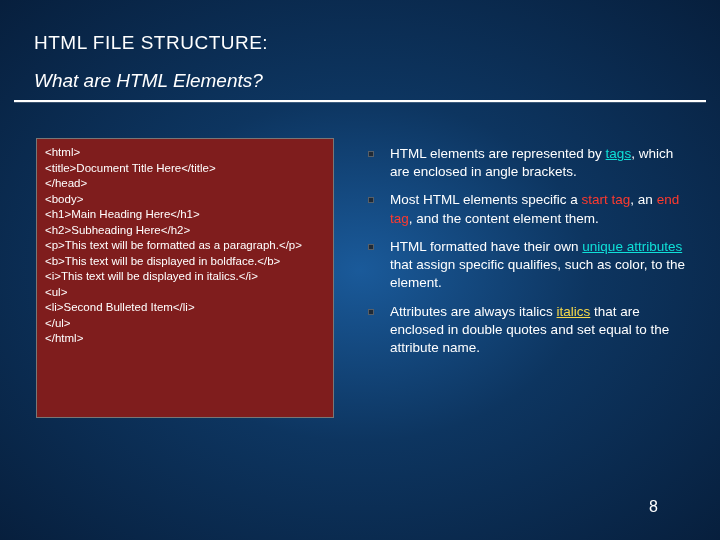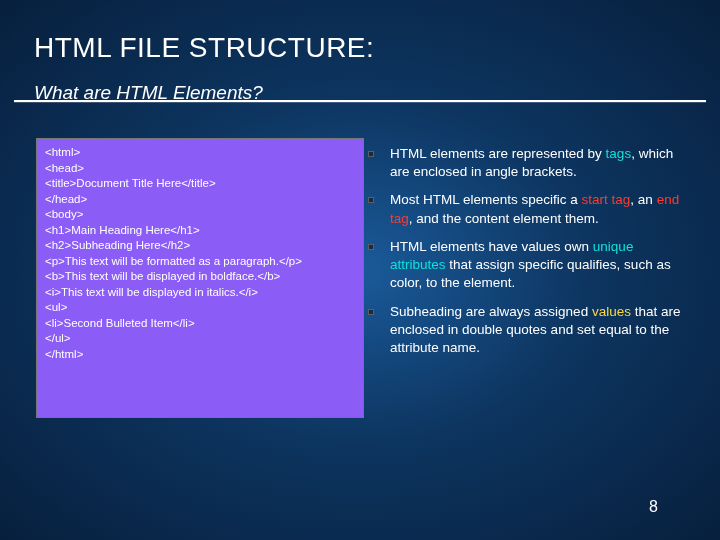--- a/index.html
+++ b/index.html
@@ -18,51 +18,50 @@
     position: relative;
     width: 100%;
     height: 100%;
     box-sizing: border-box;
   }
   .title {
     position: absolute;
     top: 32px;
     left: 34px;
     color: #ffffff;
-    font-size: 28px;
+    font-size: 19px;
     font-weight: 400;
     letter-spacing: 0.5px;
     font-family: Arial, Helvetica, sans-serif;
   }
   .subtitle {
     position: absolute;
     top: 70px;
     left: 34px;
     color: #ffffff;
     font-size: 19px;
     font-style: italic;
     font-family: Arial, Helvetica, sans-serif;
-    margin-top: 12px;
   }
   .underline {
     position: absolute;
     top: 100px;
     left: 14px;
     width: 692px;
     height: 2px;
     background: #ffffff;
     box-shadow: 0 1px 0 rgba(255,255,255,0.2);
   }
   .code-box {
     position: absolute;
     top: 138px;
     left: 36px;
-    width: 328px;
+    width: 298px;
     height: 280px;
-    background: #8b5cf6;
+    background: #7f1d1d;
     border: 1px solid #777;
     box-sizing: border-box;
     padding: 6px 8px;
     color: #ffffff;
     font-family: Verdana, Arial, sans-serif;
     font-size: 11.5px;
     line-height: 1.35;
   }
   .code-box .line {
     white-space: pre;
@@ -104,34 +103,34 @@
     color: #f7d84a;
   }
   .page-number {
     position: absolute;
     bottom: 24px;
     right: 62px;
     color: #ffffff;
     font-size: 16px;
   }
   .ul {
+    text-decoration: underline;
   }
 </style>
 </head>
 <body>
 
 <div class="slide">
 
   <div class="title">HTML FILE STRUCTURE:</div>
   <div class="subtitle">What are HTML Elements?</div>
   <div class="underline"></div>
 
   <div class="code-box">
     <span class="line">&lt;html&gt;</span>
-    <span class="line">&lt;head&gt;</span>
     <span class="line">&lt;title&gt;Document Title Here&lt;/title&gt;</span>
     <span class="line">&lt;/head&gt;</span>
     <span class="line"></span>
     <span class="line">&lt;body&gt;</span>
     <span class="line">&lt;h1&gt;Main Heading Here&lt;/h1&gt;</span>
     <span class="line">&lt;h2&gt;Subheading Here&lt;/h2&gt;</span>
     <span class="line"></span>
     <span class="line">&lt;p&gt;This text will be formatted as a paragraph.&lt;/p&gt;</span>
     <span class="line">&lt;b&gt;This text will be displayed in boldface.&lt;/b&gt;</span>
     <span class="line">&lt;i&gt;This text will be displayed in italics.&lt;/i&gt;</span>
@@ -154,28 +153,28 @@
     <div class="bullet">
       <div class="marker"></div>
       <div class="text">
         <span>Most HTML elements specific a </span><span class="hl-red">start tag</span><span>, an </span><span class="hl-red">end tag</span><span>, and the content element them.</span>
       </div>
     </div>
 
     <div class="bullet">
       <div class="marker"></div>
       <div class="text">
-        <span>HTML elements have values own </span><span class="hl-cyan ul">unique attributes</span><span> that assign specific qualifies, such as color, to the element.</span>
+        <span>HTML formatted have their own </span><span class="hl-cyan ul">unique attributes</span><span> that assign specific qualifies, such as color, to the element.</span>
       </div>
     </div>
 
     <div class="bullet">
       <div class="marker"></div>
       <div class="text">
-        <span>Subheading are always assigned </span><span class="hl-yellow ul">values</span><span> that are enclosed in double quotes and set equal to the attribute name.</span>
+        <span>Attributes are always italics </span><span class="hl-yellow ul">italics</span><span> that are enclosed in double quotes and set equal to the attribute name.</span>
       </div>
     </div>
 
   </div>
 
   <div class="page-number">8</div>
 
 </div>
 
 </body></html>

